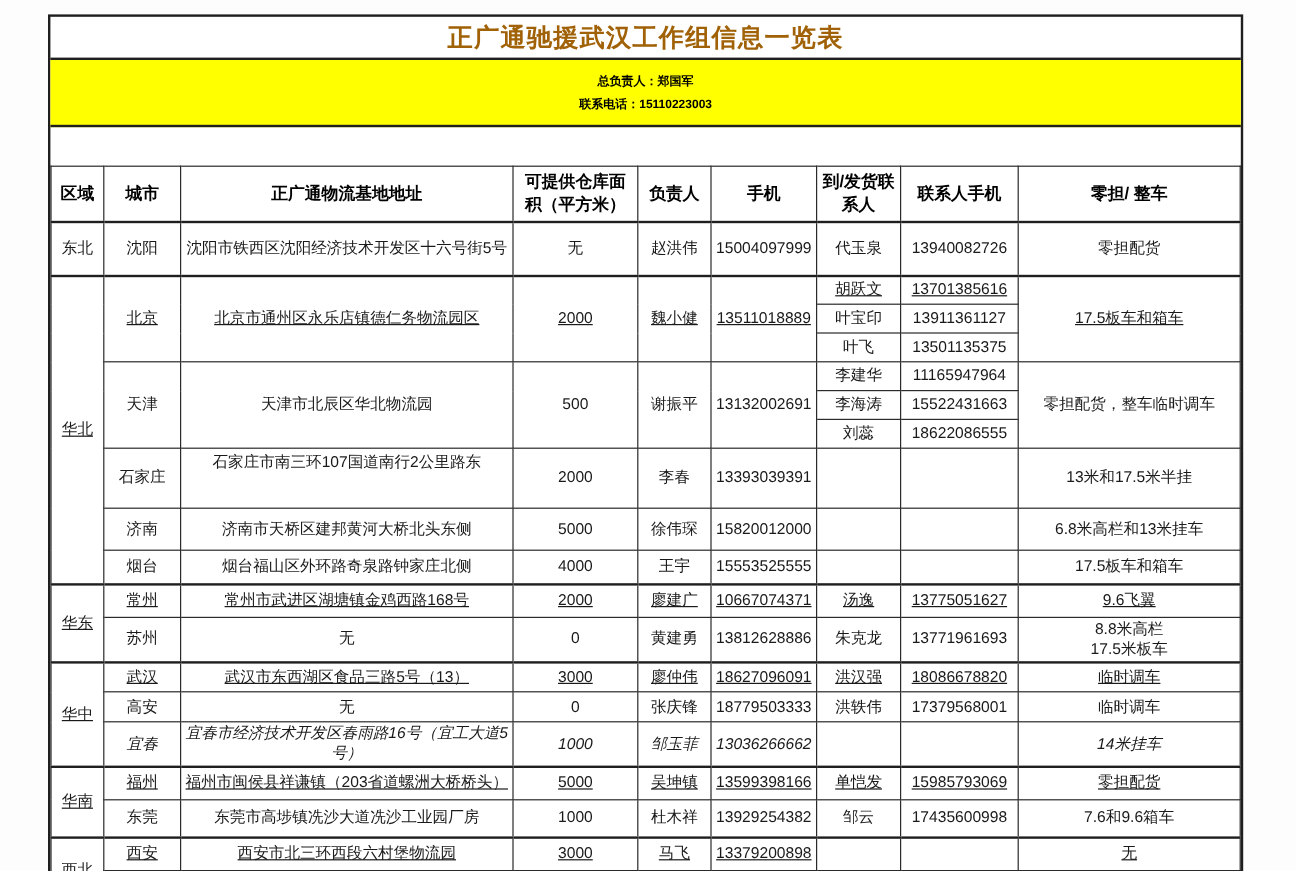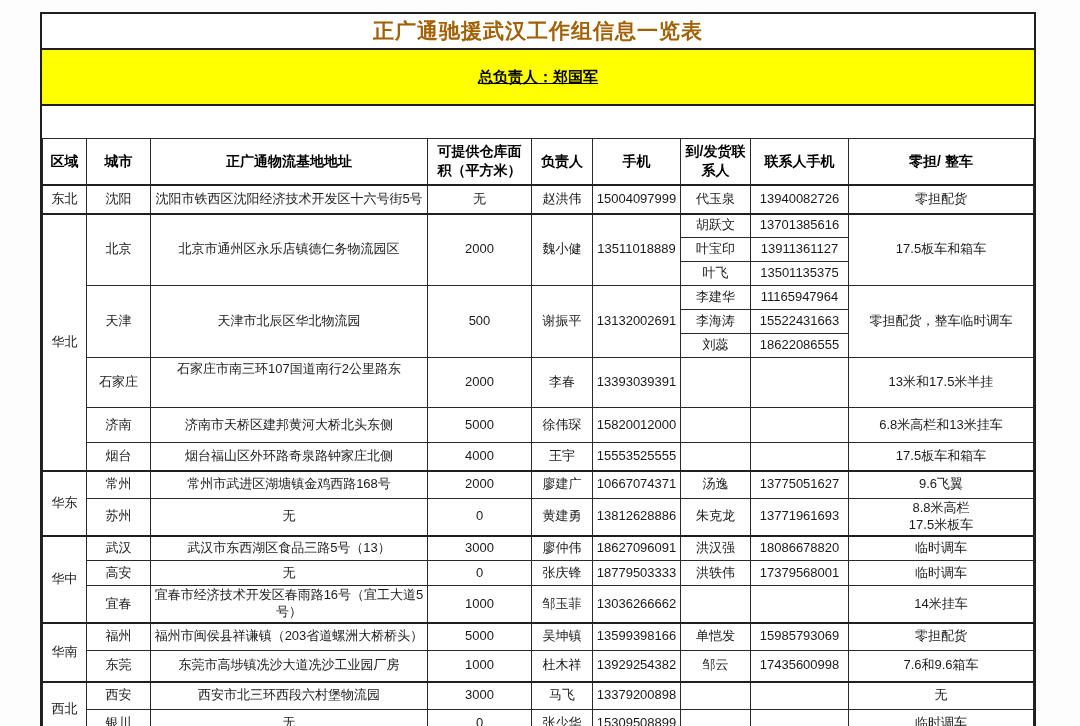--- a/index.html
+++ b/index.html
@@ -17,51 +17,51 @@
   }
   .title-row {
     height:36px; display:flex; align-items:center; justify-content:center;
     font-size:21px; font-weight:bold; letter-spacing:1px;
     border-bottom:2px solid #1f1f1f; color:#a16207;
   }
   .banner {
     background:var(--banner-bg,#ffff00);
     height:56px; display:flex; flex-direction:column;
     align-items:center; justify-content:center; row-gap:5px;
-    font-size:15px; font-weight:bold; color:#000;
+    font-size:10px; font-weight:bold; color:#000;
     border-bottom:2px solid #1f1f1f;
-    text-decoration:underline;
   }
   .spacer-row { height:32px; }
   table {
     width:100%; border-collapse:collapse; table-layout:fixed;
   }
   th, td {
     border:1px solid #2a2a2a;
     text-align:center; vertical-align:middle;
     padding:1px 3px; overflow:hidden;
   }
   thead tr { height:46px; }
   th {
     font-size:14px; font-weight:bold; line-height:1.35; color:#000;
     border-bottom:2px solid #1f1f1f;
   }
   td {
     font-size:13px; line-height:1.3; white-space:pre-line; color:#1a1a1a;
   }
-  tr.group-start td { border-top:2px solid #1f1f1f; }
+  tr.group-start td { border-top:2px solid #1f1f1f;text-decoration:underline; }
   td.vtop { vertical-align:top; padding-top:3px; }
 </style>
 </head>
 <body style="--banner-bg: #ffff00;">
 
 <div class="sheet">
   <div class="title-row">正广通驰援武汉工作组信息一览表</div>
   <div class="banner">
     <div>总负责人：郑国军</div>
+    <div>联系电话：15110223003</div>
   </div>
   <div class="spacer-row"></div>
   <table>
     <colgroup>
       <col style="width:44px">
         <col style="width:64px">
         <col style="width:277px">
       <col style="width:104px">
         <col style="width:61px">
         <col style="width:88px">
@@ -76,21 +76,21 @@
           <th>正广通物流基地地址</th>
           <th>可提供仓库面积（平方米）</th>
           <th>负责人</th>
           <th>手机</th>
           <th>到/发货联系人</th>
           <th>联系人手机</th>
           <th>零担/ 整车</th>
         </tr>
     </thead>
     <tbody id="table-body">
-        <tr style="height: 29px;">
+        <tr style="height: 45px;">
           <td>东北</td>
           <td>沈阳</td>
           <td>沈阳市铁西区沈阳经济技术开发区十六号街5号</td>
           <td>无</td>
           <td>赵洪伟</td>
           <td>15004097999</td>
           <td>代玉泉</td>
           <td>13940082726</td>
           <td>零担配货</td>
         </tr>
@@ -197,21 +197,21 @@
         <tr style="height: 25px;">
           <td>高安</td>
           <td>无</td>
           <td>0</td>
           <td>张庆锋</td>
           <td>18779503333</td>
           <td>洪轶伟</td>
           <td>17379568001</td>
           <td>临时调车</td>
         </tr>
-        <tr style="height: 25px;">
+        <tr style="height: 25px; font-style: italic;">
           <td>宜春</td>
           <td>宜春市经济技术开发区春雨路16号（宜工大道5号）</td>
           <td>1000</td>
           <td>邹玉菲</td>
           <td>13036266662</td>
           <td></td>
           <td></td>
           <td>14米挂车</td>
         </tr>
         <tr class="group-start" style="height: 27px;">

